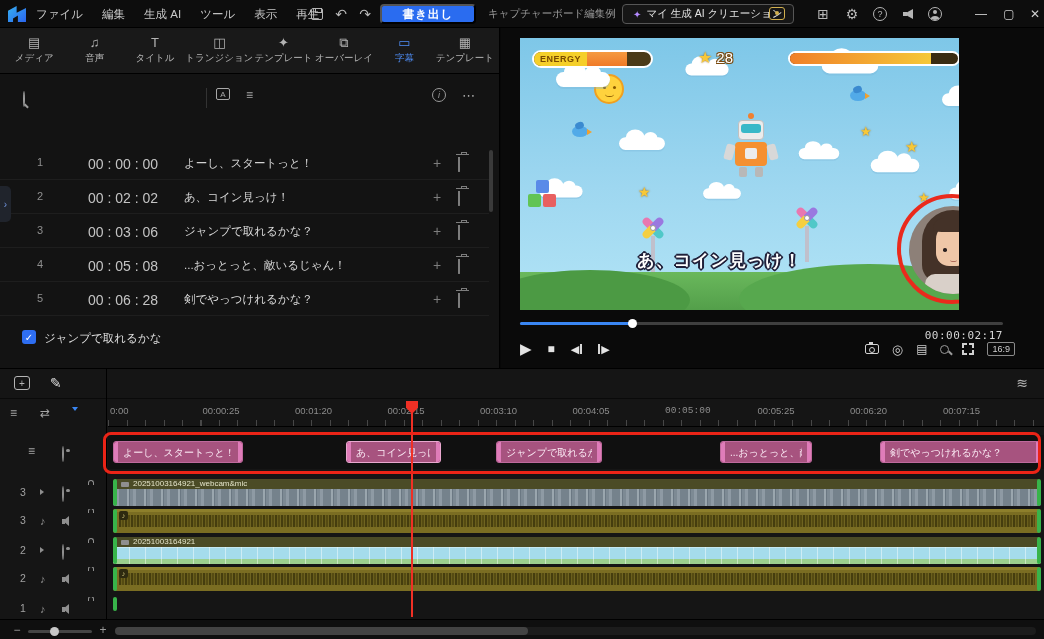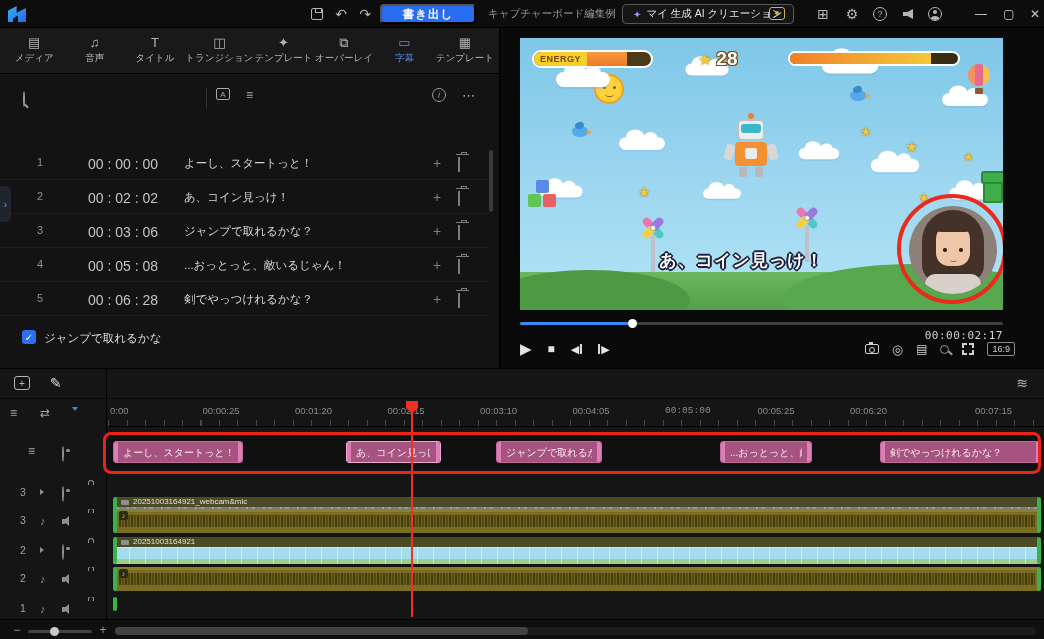--- a/index.html
+++ b/index.html
@@ -60,39 +60,39 @@
 .i-trash::after{content:"";position:absolute;top:-5.5px;left:1.5px;width:4px;height:2.5px;border:1px solid #7d7d7d;border-bottom:none}
 .apply-row{position:absolute;left:0;top:295px;width:100%;height:30px}
 .checkbox{position:absolute;left:22px;top:7px;width:14px;height:14px;background:#2e6ef2;border-radius:3px;color:#fff;font-size:10px;display:flex;align-items:center;justify-content:center}
 .checkbox::before{content:"✓"}
 .apply-label{position:absolute;left:44px;top:8px;color:#dedede;font-size:11.5px}
 .panel-scrollbar{position:absolute;left:489px;top:122px;width:4px;height:62px;background:#3a3a3a;border-radius:2px}
 .expander{position:absolute;left:0;top:158px;width:11px;height:36px;background:#20242c;border-radius:0 5px 5px 0;color:#6f93dd;font-size:10px;display:flex;align-items:center;justify-content:center}
 
 
 .preview-panel{position:absolute;left:501px;top:28px;width:543px;height:340px;background:#0a0a0a}
-.frame{position:absolute;left:19px;top:10px;width:483px;height:272px;overflow:hidden;background:linear-gradient(180deg,#7ec7e8 0%,#9ed7f0 55%,#b2e4f6 100%)}
+.frame{position:absolute;left:19px;top:10px;width:439px;height:272px;overflow:hidden;background:linear-gradient(180deg,#7ec7e8 0%,#9ed7f0 55%,#b2e4f6 100%)}
 .cloud{position:absolute;background:#fff;border-radius:20px;height:15px;width:54px;box-shadow:0 2px 0 rgba(120,180,215,.35)}
 .cloud::before{content:"";position:absolute;left:8px;top:-9px;width:22px;height:18px;background:#fff;border-radius:50%}
 .cloud::after{content:"";position:absolute;right:9px;top:-6px;width:16px;height:13px;background:#fff;border-radius:50%}
 .sun{position:absolute;left:74px;top:36px;width:30px;height:30px;border-radius:50%;background:#ffd23d;border:2px solid #f0a020}
 .sun::before{content:"";position:absolute;left:7px;top:10px;width:3px;height:3px;border-radius:50%;background:#8a5a00;box-shadow:10px 0 0 #8a5a00}
 .sun::after{content:"";position:absolute;left:9px;top:15px;width:9px;height:5px;border-bottom:1.6px solid #8a5a00;border-radius:50%}
 .rainbow{position:absolute;left:72px;bottom:34px;width:320px;height:160px;border-radius:160px 160px 0 0;background:radial-gradient(closest-side at 50% 100%,transparent 52%,#9b6fd4 52% 59%,#5aa8e8 59% 66%,#7ac96a 66% 74%,#f7e24e 74% 82%,#f5a43c 82% 90%,#ef5a50 90% 97%,transparent 97%)}
 .ground{position:absolute;left:0;bottom:0;width:100%;height:38px;background:linear-gradient(180deg,#6ab85c,#539f4a)}
 .hill{position:absolute;border-radius:50%;background:#4c9a44}
 .pix-star{position:absolute;color:#f7c838;text-shadow:0 0 2px #8a5a10}
 .pix-star::before{content:"★"}
 .energy{position:absolute;left:12px;top:12px;height:18px;border:2px solid #fff;border-radius:10px;display:flex;overflow:hidden;background:#4a3a18}
 .energy-label{background:#f5cf2a;color:#7a4a00;font-size:9px;font-weight:bold;padding:0 6px;display:flex;align-items:center;letter-spacing:.5px}
 .energy-bar{width:64px;position:relative}
 .energy-fill{position:absolute;left:0;top:0;height:100%;width:62%;background:linear-gradient(180deg,#f59a40,#ef7a28)}
 .counter{position:absolute;left:178px;top:10px;display:flex;align-items:center;gap:4px}
 .counter-star{color:#f7c838;font-size:16px;text-shadow:0 0 2px #8a5a10}
-.counter-num{color:#fff;font-size:19px;font-weight:bold;text-shadow:1px 1px 0 #7a4a10,-1px 1px 0 #7a4a10,1px -1px 0 #7a4a10,-1px -1px 0 #7a4a10}
+.counter-num{color:#fff;font-size:15px;font-weight:normal;text-shadow:1px 1px 0 #7a4a10,-1px 1px 0 #7a4a10,1px -1px 0 #7a4a10,-1px -1px 0 #7a4a10}
 .gauge{position:absolute;left:268px;top:13px;width:172px;height:15px;border:2px solid #fff;border-radius:9px;background:#3a2c12;overflow:hidden}
 .gauge-fill{height:100%;width:84%;background:linear-gradient(90deg,#f08028,#f5c838)}
 .balloon{position:absolute;left:448px;top:26px;width:22px;height:30px}
 .b-env{position:absolute;width:22px;height:22px;border-radius:50%;background:linear-gradient(90deg,#f59060 0 33%,#e86a8a 33% 66%,#f5c050 66%)}
 .b-basket{position:absolute;left:7px;top:24px;width:8px;height:6px;background:#8a5a30;border-radius:1px}
 .bird{position:absolute;width:16px;height:11px;border-radius:50%;background:#52aae8}
 .bird::before{content:"";position:absolute;left:3px;top:-4px;width:9px;height:7px;border-radius:50%;background:#3a8ad0;transform:rotate(-20deg)}
 .bird::after{content:"";position:absolute;right:-4px;top:3px;border-top:3px solid transparent;border-bottom:3px solid transparent;border-left:5px solid #f0a030}
 .robot{position:absolute;left:205px;top:75px;width:52px;height:66px}
 .r-ant{position:absolute;left:23px;top:0;width:6px;height:6px;background:#f08030;border-radius:50%}
@@ -194,20 +194,29 @@
 .hscroll-track{position:absolute;left:115px;top:7px;width:921px;height:8px;background:#1c1c1c;border-radius:4px}
 .hscroll-thumb{position:absolute;left:0;top:0;width:413px;height:8px;background:#434343;border-radius:4px}
 </style>
 </head>
 <body>
 
 <div class="app">
 
   <header class="titlebar">
     <div class="logo"></div>
+    <nav class="menus">
+
+    <span class="menu-item">ファイル</span>
+        <span class="menu-item">編集</span>
+        <span class="menu-item">生成 AI</span>
+        <span class="menu-item">ツール</span>
+        <span class="menu-item">表示</span>
+        <span class="menu-item">再生</span>
+      </nav>
     <div class="tb-ic" style="left:308px;width:18px">
         <span class="i-save"></span>
       </div>
     <div class="tb-ic" style="left:332px;width:18px;font-size:14px">↶</div>
     <div class="tb-ic" style="left:356px;width:18px;font-size:14px">↷</div>
     <button class="export-btn">書き出し</button>
     <div class="proj-title">キャプチャーボード編集例* 前..:06</div>
     <div class="ai-btn">
       <span class="ai-spark">✦</span>
       <span>マイ 生成 AI クリエーション</span>
@@ -459,21 +468,21 @@
 
     <span class="ruler-label" style="left: 2px;">0:00</span>
         <span class="ruler-label" style="left: 94.5px;">00:00:25</span>
         <span class="ruler-label" style="left: 187px;">00:01:20</span>
         <span class="ruler-label" style="left: 279.5px;">00:02:15</span>
         <span class="ruler-label" style="left: 372px;">00:03:10</span>
         <span class="ruler-label" style="left: 464.5px;">00:04:05</span>
         <span class="ruler-label" style="left: 557px; font-family: Liberation Mono, monospace;">00:05:00</span>
         <span class="ruler-label" style="left: 649.5px;">00:05:25</span>
         <span class="ruler-label" style="left: 742px;">00:06:20</span>
-        <span class="ruler-label" style="left: 835px; margin-left: 32px;">00:07:15</span>
+        <span class="ruler-label" style="left: 835px;">00:07:15</span>
       </div>
 
     <div class="sub-track">
 
         <div class="sub-clip" style="left: 5px; width: 130px;">
           <span class="handle l"></span>
           <span class="sub-clip-text">よーし、スタートっと！</span>
           <span class="handle r"></span>
         </div>
 
@@ -534,21 +543,21 @@
       </div>
       <div class="th-row" style="top:228px;height:17px">
         <span class="th-num" style="top:5px">1</span>
         <span class="hdr-pos1" style="top:5px"><span class="note-ic">♪</span></span>
         <span class="hdr-pos2" style="top:7px"><span class="i-spk"></span></span>
         <span class="hdr-pos3" style="top:3px"><span class="i-lock"></span></span>
       </div>
     </div>
 
     <div class="tracks-area">
-      <div class="track-row" style="top:128px;height:21px">
+      <div class="track-row" style="top:110px;height:27px">
         <div class="clip">
           <div class="clip-name">
             <span class="i-cam small"></span>
             <span>20251003164921_webcam&amp;mic</span>
           </div>
           <div class="thumbs webcam-strip"></div>
           <span class="ghandle l"></span>
           <span class="ghandle r"></span>
         </div>
       </div>

